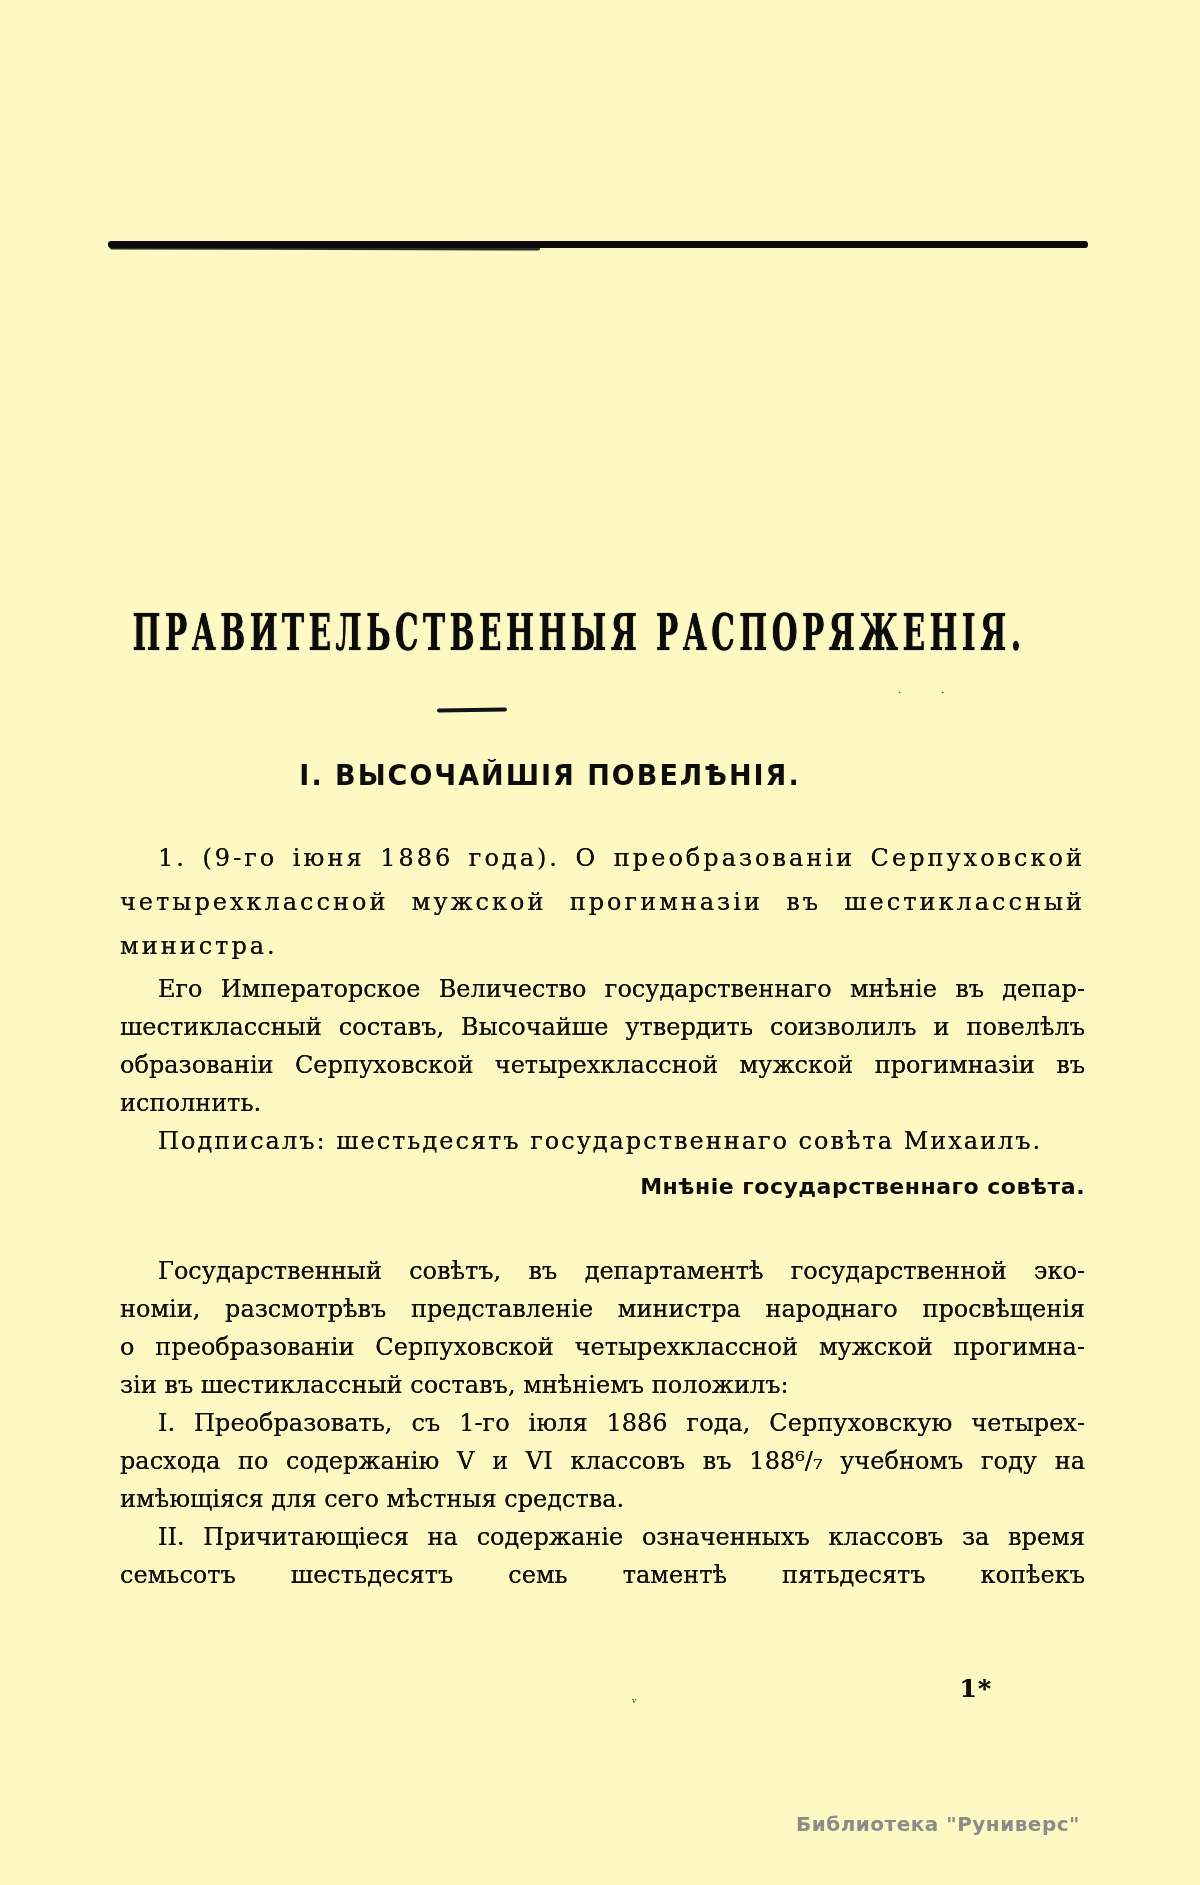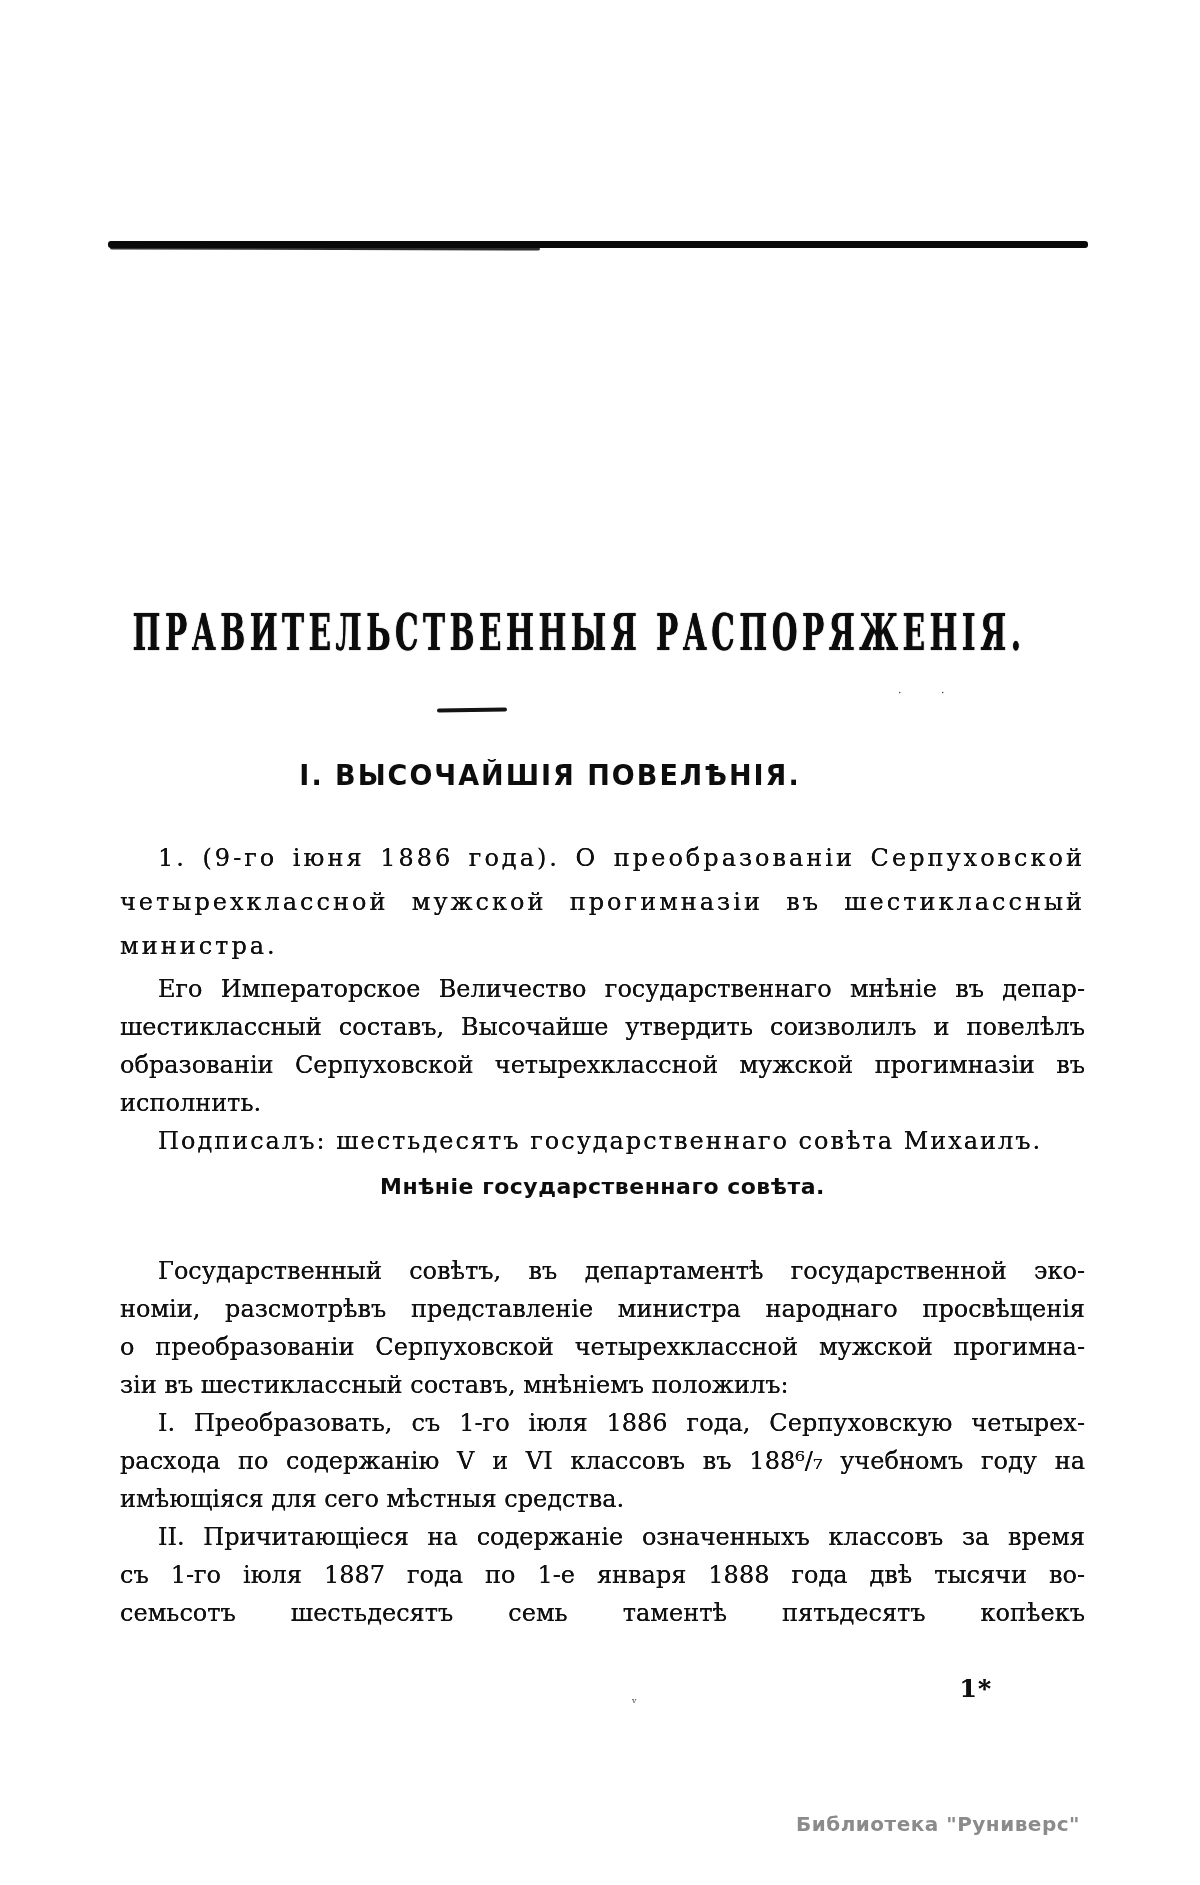--- a/index.html
+++ b/index.html
@@ -1,19 +1,19 @@
 <!DOCTYPE html>
 <html><head>
 <meta charset="utf-8">
 <style>
   html,body{margin:0;padding:0;background:#e9e9e9;}
   .page{
     position:relative;
     width:1200px;height:1885px;
-    background:#ffffff;
+    background:#fef9c3;
     overflow:hidden;
     font-family:"DejaVu Serif", serif;
     color:#101010;
     margin:0 auto;
   }
   
   .top-rule{
     position:absolute;left:108px;top:241px;width:980px;height:7px;
     background:#0a0a0a;border-radius:3px;
   }
@@ -50,21 +50,21 @@
   }
   .para{margin:0;}
   .jline{text-align:justify;text-align-last:justify;}
   .lastline{text-align-last:left;}
   .indent{text-indent:38px;}
   .spaced{letter-spacing:3px;}
   .p1{line-height:44px;margin-bottom:2px;}
   .p3{letter-spacing:2px;}
   .subheading{
     margin:8px 0 46px 0;
-    text-align:center;
+    text-align:right;
     font-family:"DejaVu Sans", sans-serif;
     font-weight:bold;font-size:22px;letter-spacing:0.5px;
     text-shadow:none;color:#0d0d0d;
   }
   .signature-mark{
     position:absolute;top:1674px;right:208px;
     font-size:25px;font-weight:bold;letter-spacing:1px;
     text-shadow:0 0 0.6px #101010;
   }
   .watermark{
@@ -120,21 +120,20 @@
     </div>
 
     <div class="para p5">
       <div class="jline indent">І. Преобразовать, съ 1-го іюля 1886 года, Серпуховскую четырех-</div>
       <div class="jline">расхода по содержанію V и VI классовъ въ 188⁶/₇ учебномъ году на</div>
       <div class="jline lastline">имѣющіяся для сего мѣстныя средства.</div>
     </div>
 
     <div class="para p6">
       <div class="jline indent">ІІ. Причитающіеся на содержаніе означенныхъ классовъ за время</div>
-      <div class="jline">съ 1-го іюля 1887 года по 1-е января 1888 года двѣ тысячи во-</div>
       <div class="jline">семьсотъ шестьдесятъ семь таментѣ пятьдесятъ копѣекъ</div>
     </div>
 
   </div>
 
   <div class="signature-mark">1*</div>
   <div class="artifact artifact-speck">ᵥ</div>
 
   <div class="watermark">Библиотека "Руниверс"</div>
 

